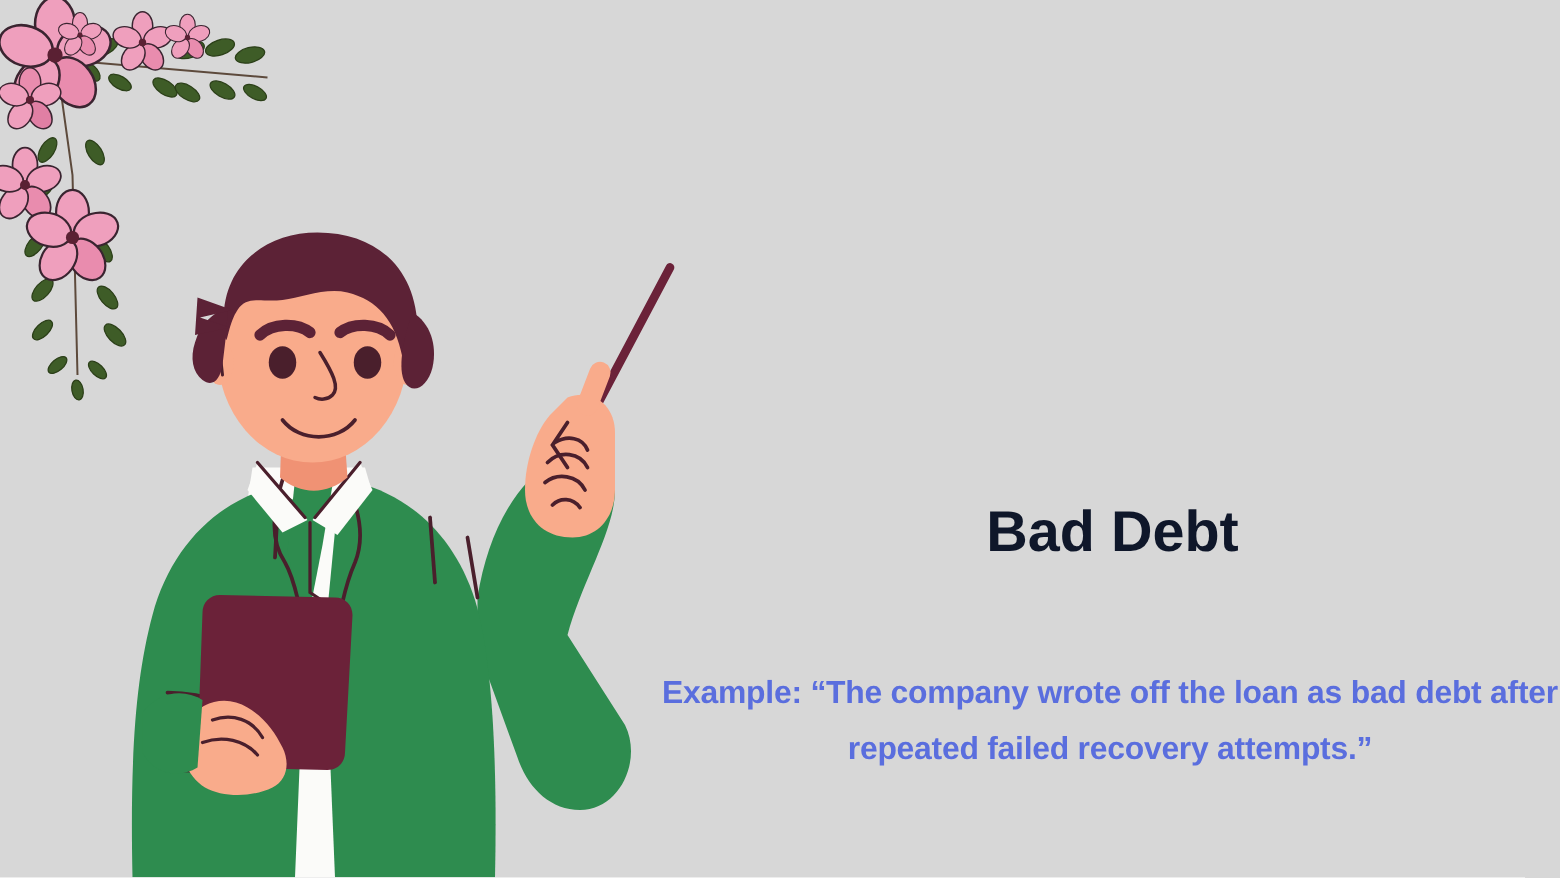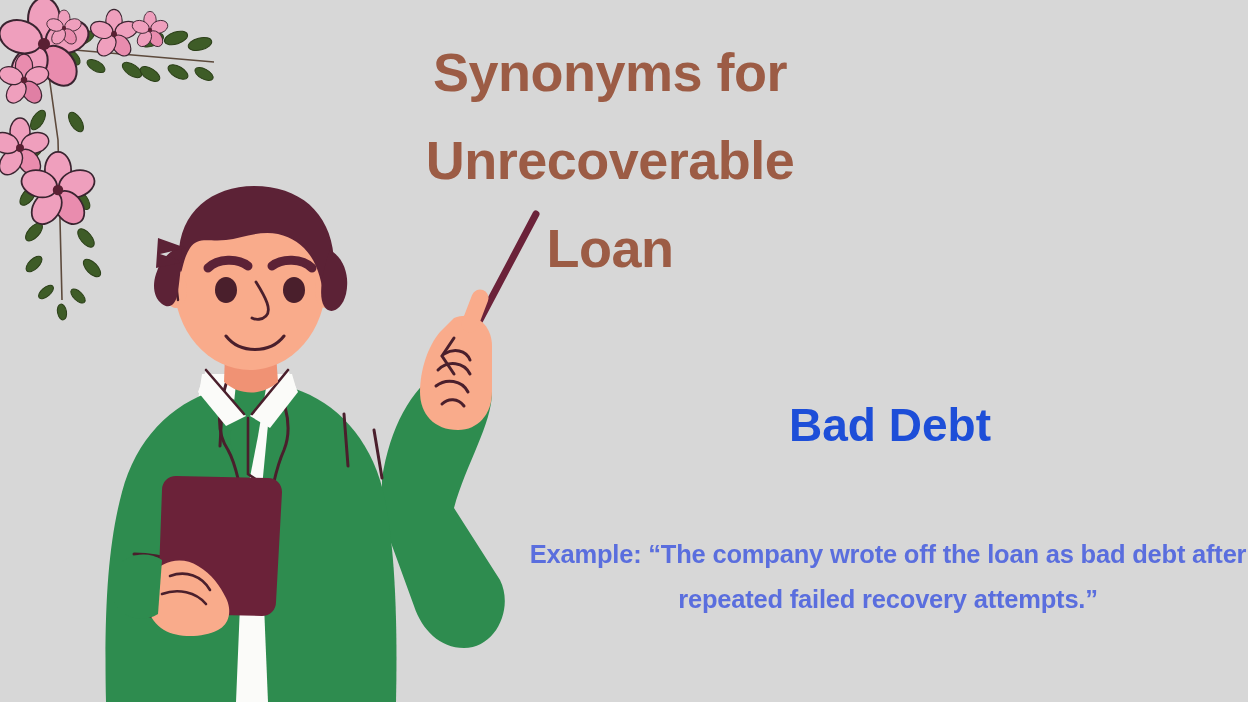--- a/index.html
+++ b/index.html
@@ -31,21 +31,21 @@
   }
   #title-block .title-line { display: block; white-space: nowrap; }
 
   
   #synonym-word {
     position: absolute;
     left: 620px;
     top: 398px;
     width: 540px;
     text-align: center;
-    color: #1d4ed8;
+    color: #0f172a;
     font-size: 46px;
     font-weight: bold;
     letter-spacing: 0px;
   }
 
   
   #example-text {
     position: absolute;
     left: 520px;
     top: 532px;
@@ -269,23 +269,18 @@
              C118 442 110 420 120 398 Z" fill="#f9ab8b"></path>
     <g stroke="#4a1f2c" stroke-width="2.6" fill="none" stroke-linecap="round">
       <path d="M140 398 C156 392 172 398 180 412"></path>
       <path d="M132 416 C148 410 166 414 176 426"></path>
     </g>
 
     <path d="M84 392 C96 376 116 372 132 382 L128 436
              C112 446 92 440 84 424 Z" fill="#2e8c4f"></path>
   </svg>
 
-  <div id="title-block">
-    <span class="title-line">Synonyms for</span>
-    <span class="title-line">Unrecoverable</span>
-    <span class="title-line">Loan</span>
-  </div>
 
   <div id="synonym-word">Bad Debt</div>
 
   <div id="example-text">Example: “The company wrote off the loan as bad debt after repeated failed recovery attempts.”</div>
 
 </div>
 
 </body></html>

